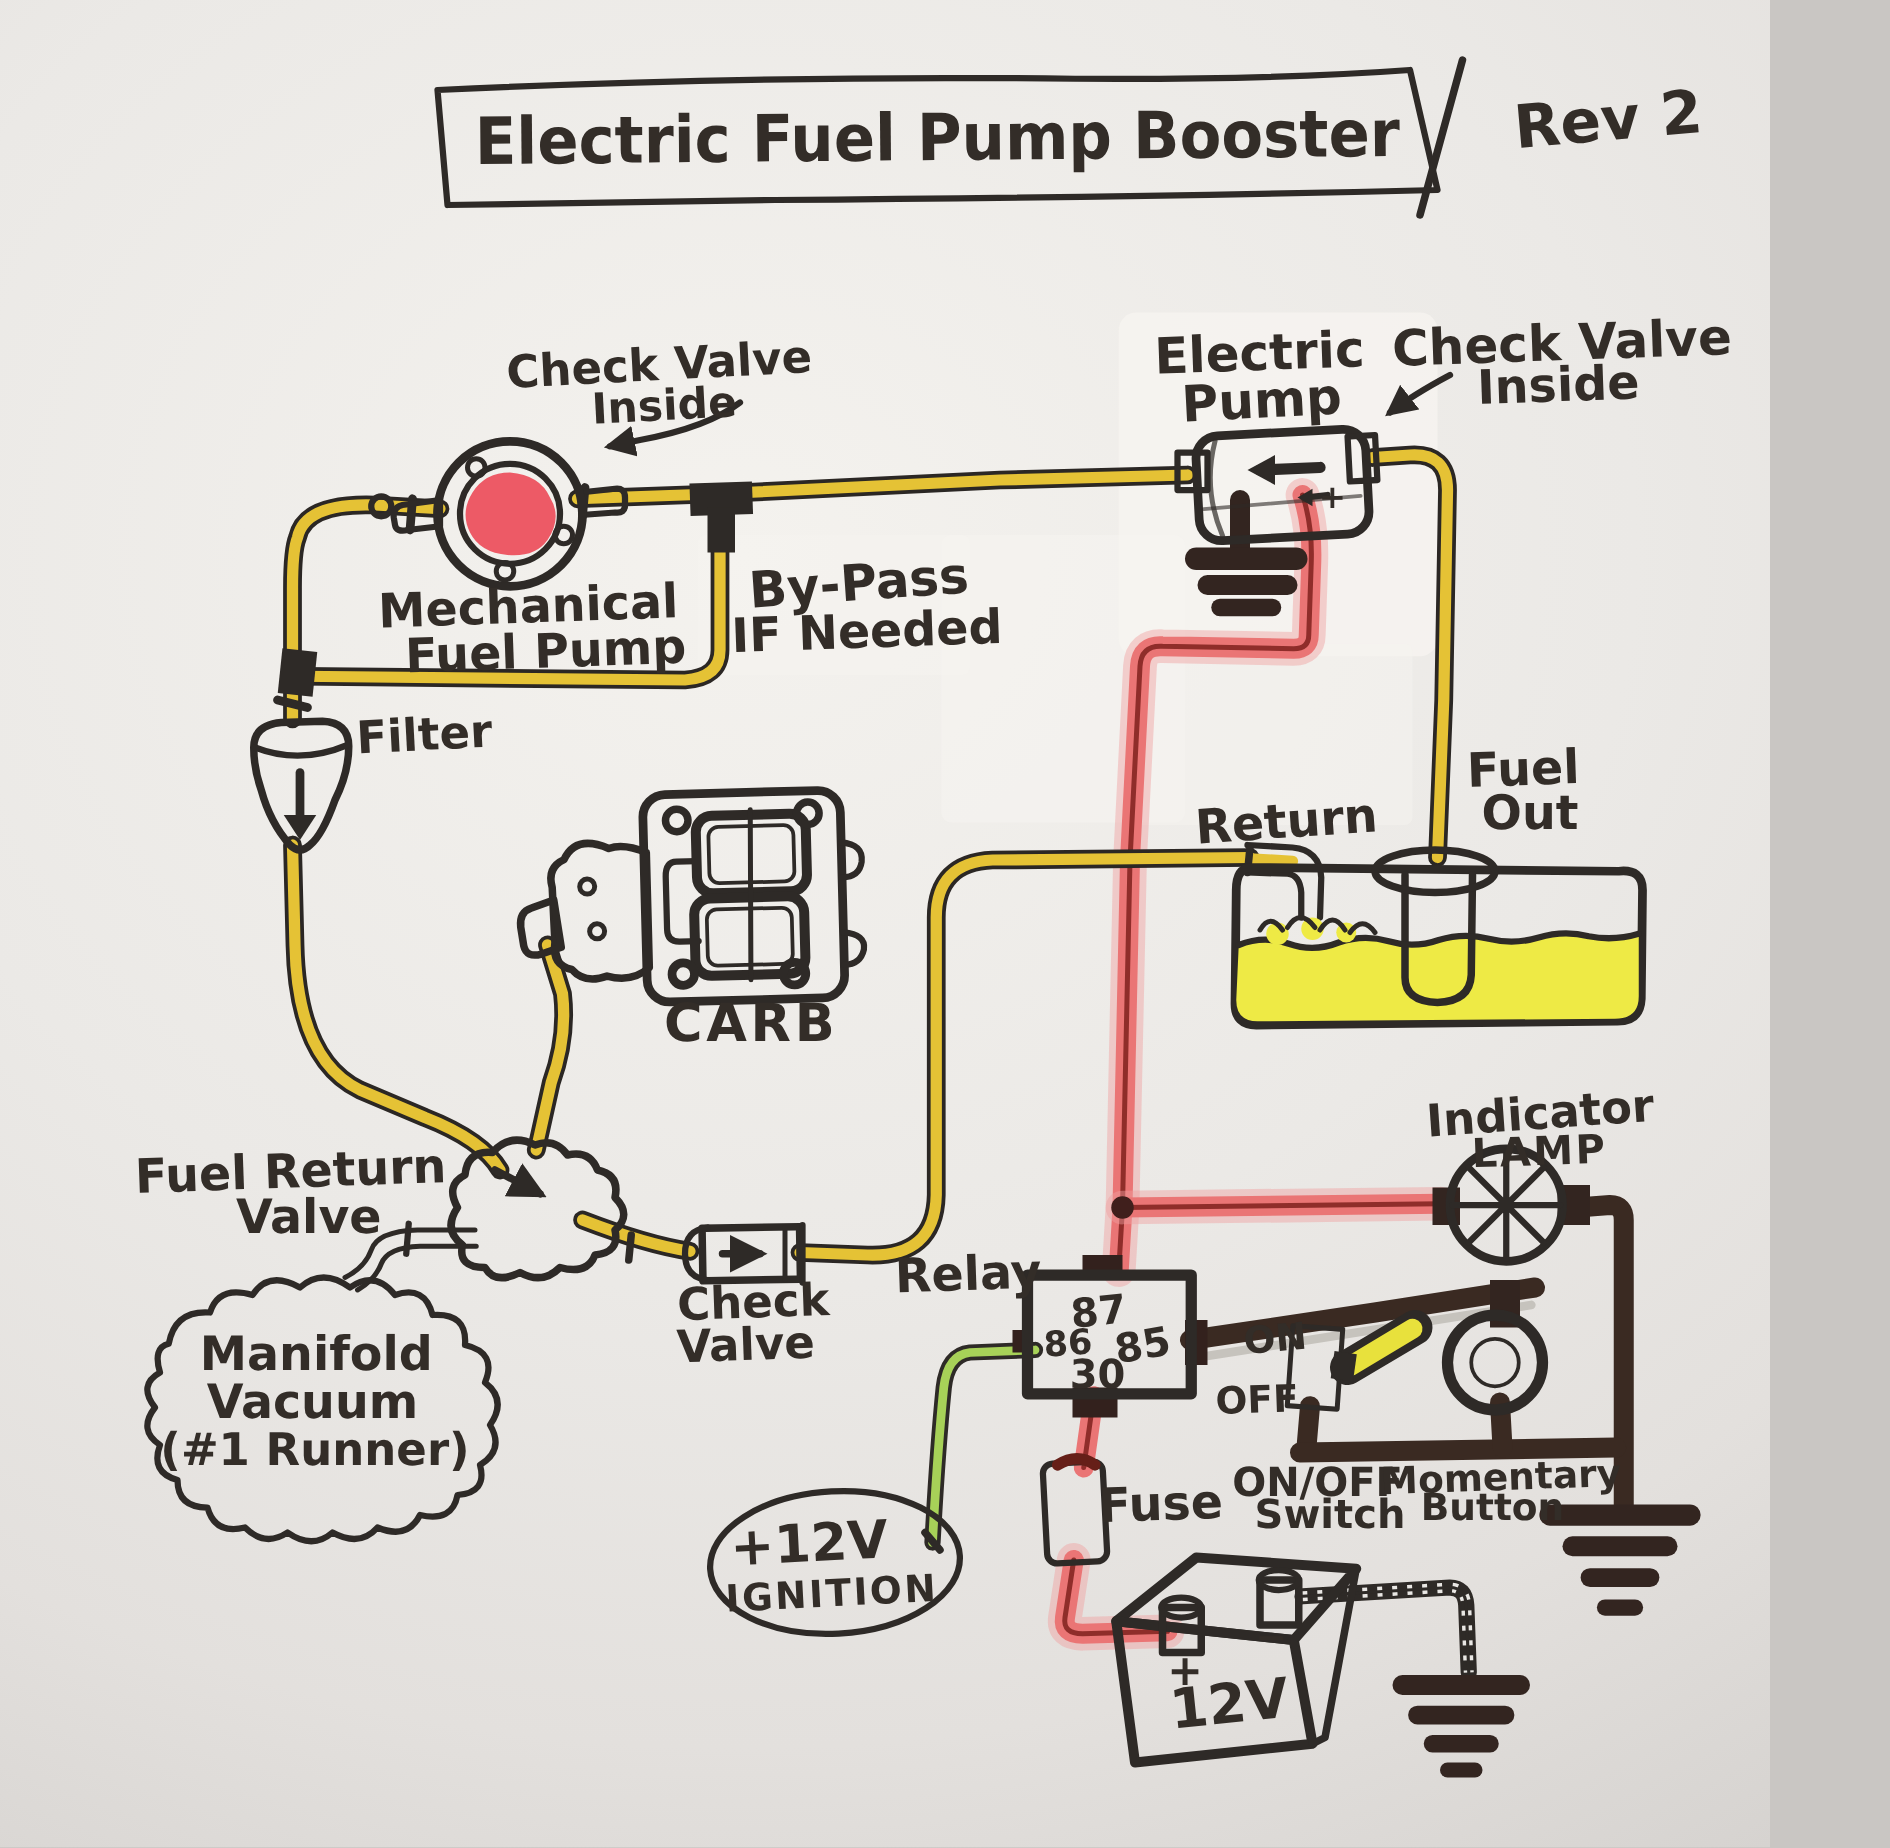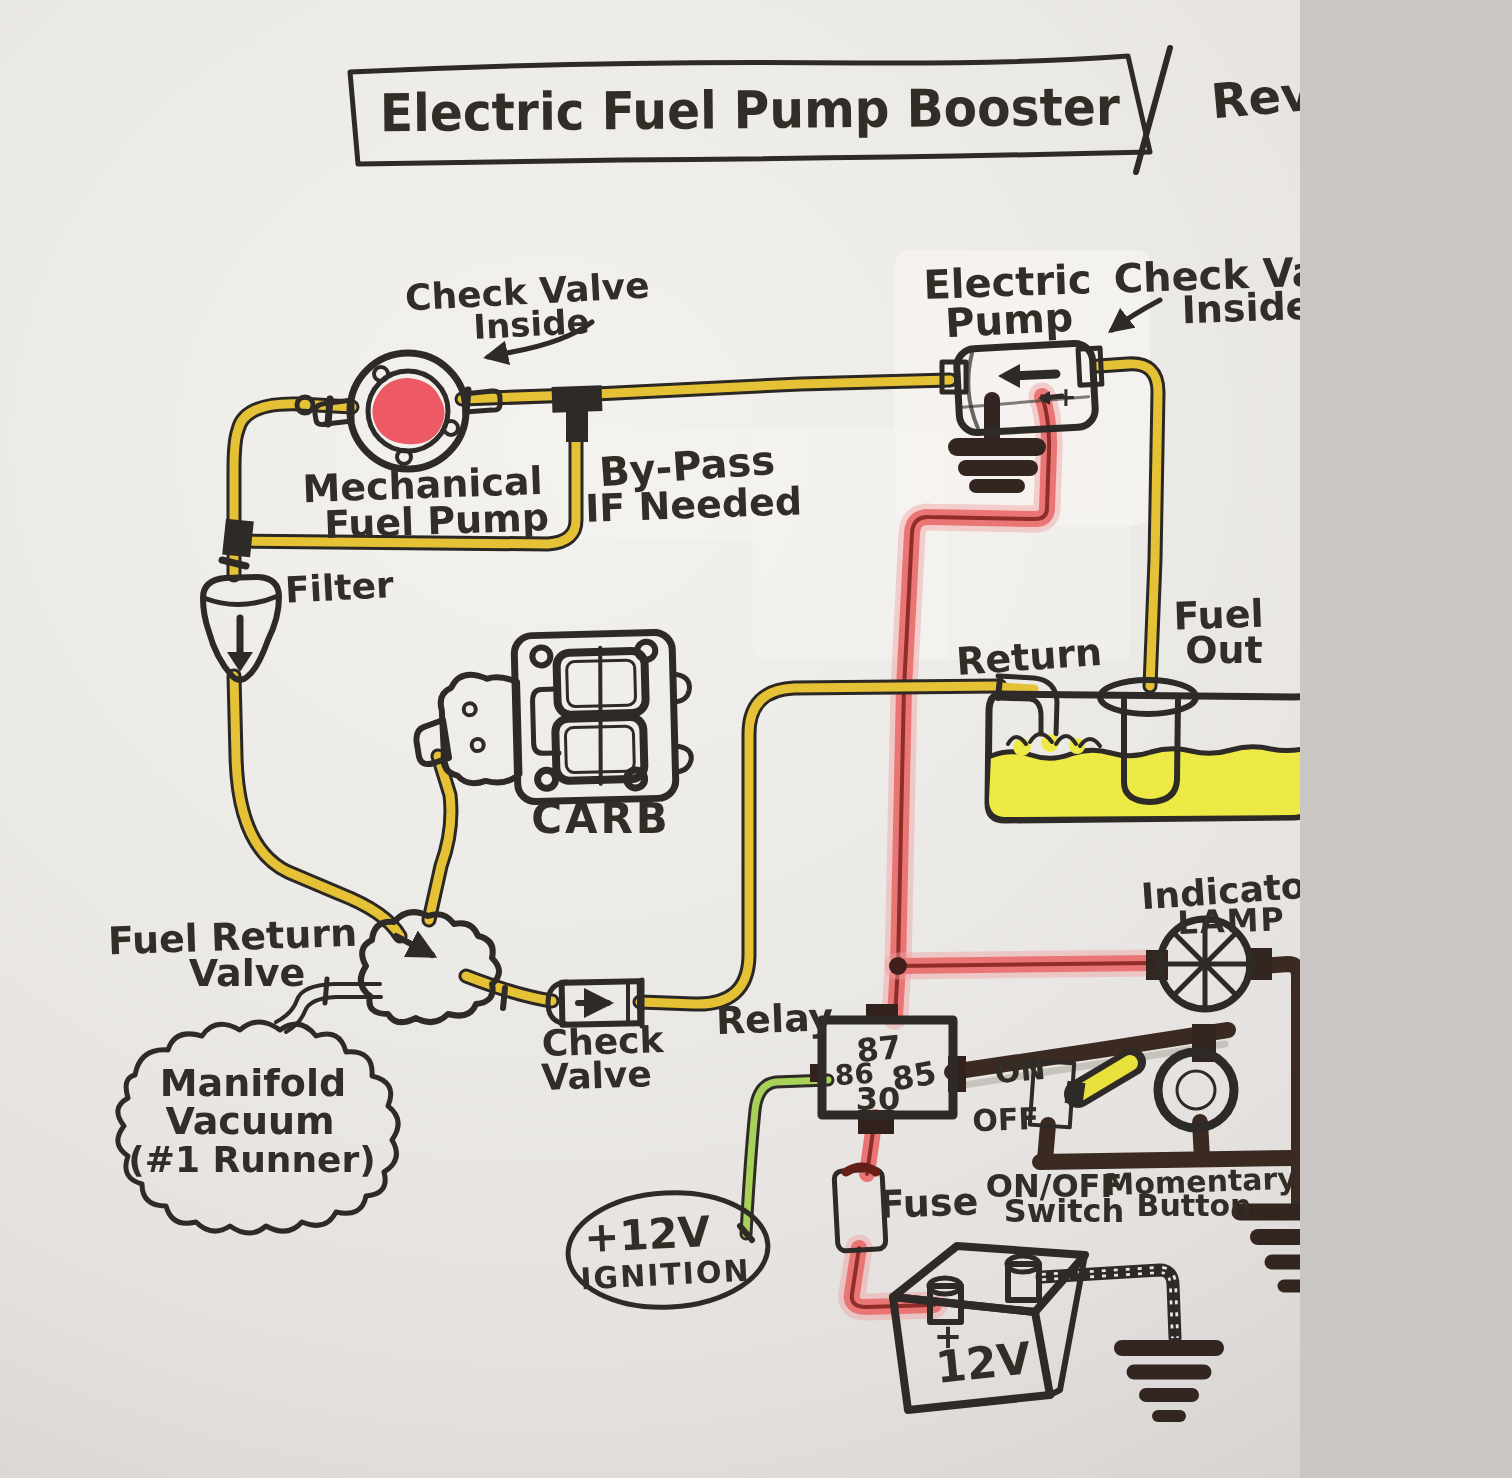--- a/index.html
+++ b/index.html
@@ -1,17 +1,17 @@
 <!DOCTYPE html>
 <html><head>
 <meta charset="utf-8">
 <style>
   html,body{margin:0;padding:0;background:#c9c6c3;}
   .page{
-    position:relative;width:1300px;height:1478px;overflow:hidden;
+    position:relative;width:1416px;height:1478px;overflow:hidden;
     background:
       radial-gradient(ellipse 120% 95% at 42% 30%, #f4f2ee 0%, #ebe9e6 42%, #e3e0dd 68%, #d6d3d0 88%, #cfccc9 100%);
     font-family:"DejaVu Sans",sans-serif;
   }
   svg{position:absolute;left:0;top:0;}
   .ink{stroke:#2e2a27;fill:none;stroke-linecap:round;stroke-linejoin:round;}
   .hw{font-family:"DejaVu Sans",sans-serif;font-weight:600;fill:#332d28;}
   .under{stroke:#2b2724;fill:none;stroke-linecap:round;stroke-linejoin:round;stroke-width:15;}
   .fuel{stroke:#e5c235;fill:none;stroke-linecap:round;stroke-linejoin:round;stroke-width:9;}
   .redglow{stroke:#f0a0a0;opacity:.45;fill:none;stroke-width:27;stroke-linecap:round;stroke-linejoin:round;}

